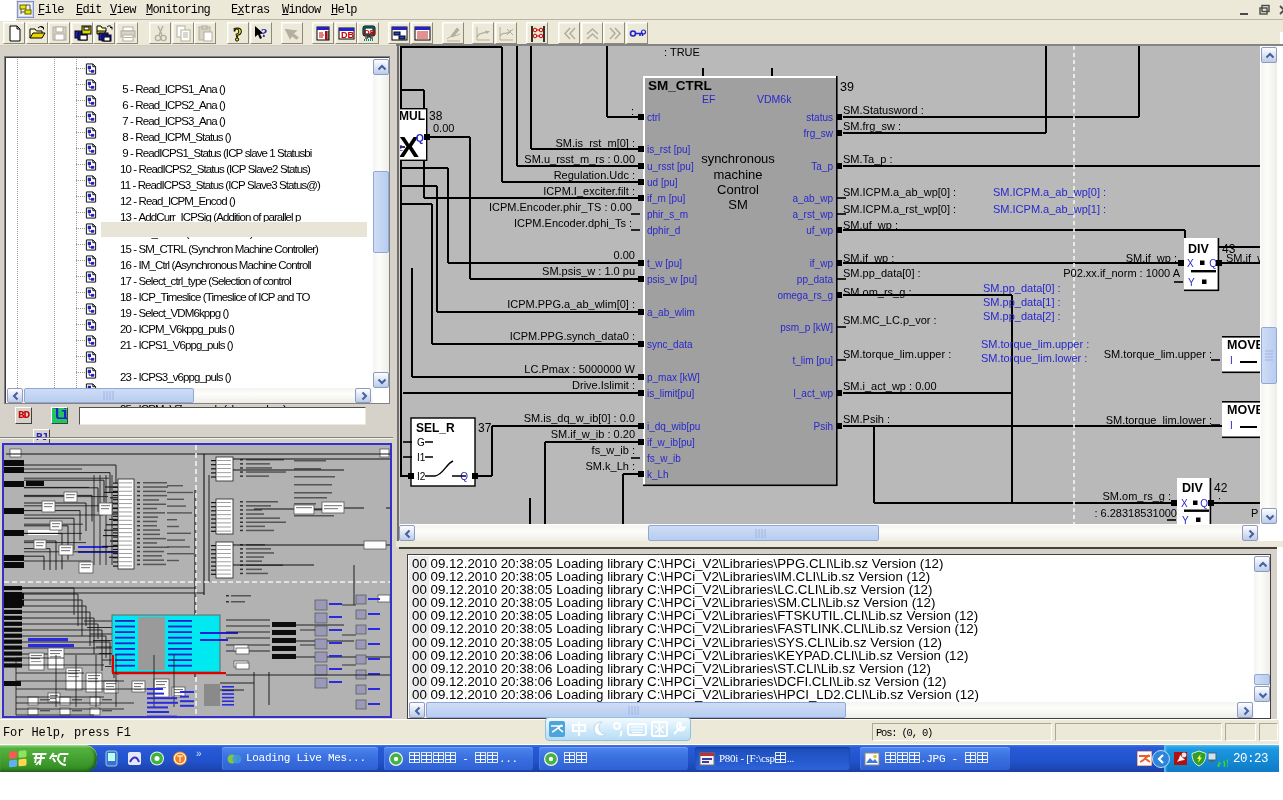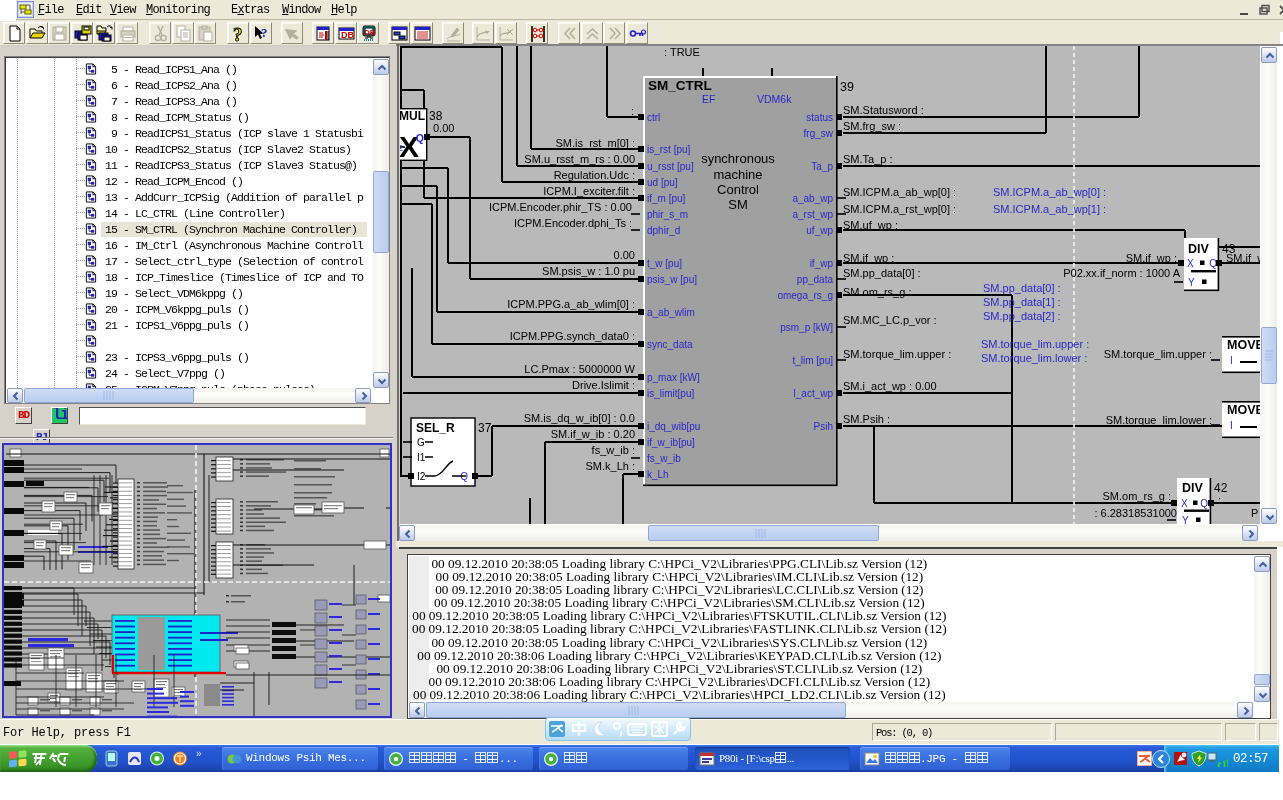--- a/index.html
+++ b/index.html
@@ -10,39 +10,39 @@
 #menubar{left:0;top:0;width:1280px;height:32px;background:#ece9d8;margin-left:16px;}
 .mitem{position:absolute;top:3px;font-family:"Liberation Mono",monospace;font-size:12px;letter-spacing:-0.8px;color:#000;}
 .mitem u{text-decoration:underline;}
 #toolbar{left:0;top:21px;width:1280px;height:25px;background:#ece9d8;border-bottom:1px solid #cfccc0;}
 .tbtn{position:absolute;top:1px;width:22px;height:22px;background:#ece9d8;border:1px solid;border-color:#fff #8f8a77 #8f8a77 #fff;box-shadow:inset 1px 1px 0 #f7f5ea;}
 .tbtn svg{position:absolute;left:2px;top:2px;}
 
 #leftbg{left:0;top:46px;width:399px;height:697px;background:#d6d2ca;}
 #treebox{left:4px;top:56px;width:386px;height:348px;border:1px solid #828282;background:#fff;}
 #treebox .inb{position:absolute;left:0;top:0;width:384px;height:346px;border:1px solid #3c3c3c;border-right:none;border-bottom:none;}
-.trow{position:absolute;left:0;height:16px;width:364px;overflow:hidden;font-family:Liberation Mono, monospace;font-size:11.5px;letter-spacing:-0.9px;white-space:pre;color:#000;}
+.trow{position:absolute;left:15px;height:16px;width:364px;overflow:hidden;font-family:Liberation Sans, sans-serif;font-size:11.5px;letter-spacing:-0.9px;white-space:pre;color:#000;margin-top:20px;}
 .trow .tx{position:absolute;left:100px;top:2px;}
 .hl{position:absolute;left:96px;top:0;height:15px;background:#e8e5d6;}
 .ticon{position:absolute;left:80px;top:1.5px;width:12px;height:12px;}
 .vguide{position:absolute;width:1px;background-image:repeating-linear-gradient(to bottom,#9a9a9a 0 1px,transparent 1px 2px);}
 .hguide{position:absolute;height:1px;background-image:repeating-linear-gradient(to right,#9a9a9a 0 1px,transparent 1px 2px);}
 
 .sbtn{position:absolute;width:16px;height:16px;background:linear-gradient(#fefefe,#d7dff2 60%,#bccbe8);border:1px solid #8c9cc0;border-radius:2px;}
 .sbtn svg{position:absolute;left:2px;top:2px;}
 .strack{position:absolute;background:linear-gradient(to right,#f5f4f0,#fdfdfb 40%,#eeede8);}
 .strackh{position:absolute;background:linear-gradient(#f5f4f0,#fdfdfb 40%,#eeede8);}
 .sthumb{position:absolute;background:linear-gradient(to right,#cfdcf5,#b8cdf0);border:1px solid #90a8d8;border-radius:2px;}
 .sthumbh{position:absolute;background:linear-gradient(#cfdcf5,#b8cdf0);border:1px solid #90a8d8;border-radius:2px;}
 
 .bdbtn{position:absolute;width:17px;height:17px;border:1px solid;border-color:#fff #404040 #404040 #fff;background:#d6d2ca;font-family:"Liberation Mono",monospace;font-weight:bold;font-size:11px;text-align:center;line-height:15px;letter-spacing:-1px;}
 
 #logpane{left:399px;top:547px;width:878px;height:172px;background:#d6d2ca;border-top:2px solid #404040;}
 #loginner{position:absolute;left:8px;top:5px;width:864px;height:165px;border:1px solid #404040;background:#fff;}
-#logtext{position:absolute;left:4px;top:2px;font-family:Liberation Serif, serif;font-size:13.3px;line-height:13.1px;letter-spacing:0px;white-space:pre;color:#000;text-align:center;}
+#logtext{position:absolute;left:4px;top:2px;font-family:Liberation Sans, sans-serif;font-size:13.3px;line-height:13.1px;letter-spacing:0px;white-space:pre;color:#000;}
 
 #statusbar{left:0;top:719px;width:1279px;height:25px;background:#ece9d8;border-top:1px solid #fff;}
 .pane{position:absolute;top:3px;height:18px;border:1px solid;border-color:#aca899 #fff #fff #aca899;}
 
 #taskbar{left:0;top:745px;width:1279px;height:27px;background:linear-gradient(#4477e0 0%,#3a6ee4 3%,#2a5ad8 9%,#2456d2 35%,#2152cc 60%,#1c44ae 92%,#1b3f9f 100%);}
 .tkbtn{position:absolute;top:2px;height:23px;background:linear-gradient(#4e86ee,#3a70e0 45%,#3061d4);border-radius:3px;box-shadow:inset 0 1px 0 #6f9ef5,inset 1px 0 0 #4a7ce8;color:#fff;font-size:11px;font-family:"Liberation Mono",monospace;letter-spacing:-0.3px;white-space:nowrap;overflow:hidden;}
 .tkbtn .lbl{position:absolute;left:24px;top:5px;}
 .cjk{display:inline-block;width:11px;height:11px;margin:0 0.5px -1px 0.5px;border:1px solid #fff;box-shadow:inset 1px 1px 0 rgba(255,255,255,.55);background:
  linear-gradient(to right,transparent 4px,#fff 4px,#fff 5px,transparent 5px),
  linear-gradient(to bottom,transparent 2px,#fff 2px,#fff 3px,transparent 3px,transparent 6px,#fff 6px,#fff 7px,transparent 7px);}
@@ -1397,21 +1397,21 @@
         <circle cx="76" cy="8.5" r="5.5" fill="none" stroke="#fff" stroke-width="1.2"></circle>
         <rect x="73" y="5" width="6" height="7" fill="#f08019"></rect>
         <path d="M73 6 h6 M76 6 v6" stroke="#fff"></path>
       </svg>
 <div class="abs" style="left:196px;top:3px;color:#cfe0ff;font-size:10px;">»</div>
 <div class="tkbtn" style="left:222px;width:156px;">
         <svg style="position:absolute;left:4px;top:4px" width="16" height="16">
           <circle cx="6" cy="8" r="4.5" fill="#7ec544"></circle>
           <circle cx="11" cy="8" r="4.5" fill="#3f97d8" opacity="0.92"></circle>
         </svg>
-        <span class="lbl">Windows Psih Mes...</span>
+        <span class="lbl">Loading Live Mes...</span>
       </div>
 <div class="tkbtn" style="left:384px;width:149px;">
         <svg style="position:absolute;left:4px;top:4px" width="16" height="16">
           <circle cx="8" cy="8" r="7" fill="#f2f8f0"></circle>
           <circle cx="8" cy="8" r="5.8" fill="#43b243"></circle>
           <circle cx="8" cy="8" r="2.2" fill="#fff"></circle>
         </svg>
         <span class="lbl"><span class="cjk cjkd"></span><span class="cjk cjkd"></span><span class="cjk cjkd"></span><span class="cjk cjkd"></span> - <span class="cjk cjkd"></span><span class="cjk cjkd"></span>...</span>
       </div>
 <div class="tkbtn" style="left:539px;width:149px;">
@@ -1456,14 +1456,14 @@
       </svg>
 <svg class="abs" style="left:1191px;top:5px" width="16" height="17">
         <path d="M8 1 L15 3.5 C15 10,12.5 14,8 16 C3.5 14,1 10,1 3.5 Z" fill="#2f9e2f" stroke="#d8f0c8"></path>
         <path d="M9.5 4 L6 9 L8 9 L7 13 L11 7.5 L9 7.5 Z" fill="#f8f840"></path>
       </svg>
 <svg class="abs" style="left:1208px;top:6px" width="20" height="16">
         <rect x="0" y="2" width="8" height="7" fill="#cde4f4" stroke="#467"></rect>
         <rect x="1.5" y="9" width="5" height="2" fill="#467"></rect>
         <path d="M11 8 a5 5 0 0 1 0 -6 M14 10 a8 8 0 0 0 0 -10 M17 12 a11 11 0 0 0 0 -14" stroke="#35d435" stroke-width="1.8" fill="none" transform="translate(2,7) rotate(12)"></path>
       </svg>
-<div class="abs mono" style="left:1233px;top:7px;color:#fff;font-size:12.5px;letter-spacing:-0.5px">02:57</div>
+<div class="abs mono" style="left:1233px;top:7px;color:#fff;font-size:12.5px;letter-spacing:-0.5px">20:23</div>
 </div>
 </div>
 </body></html>

